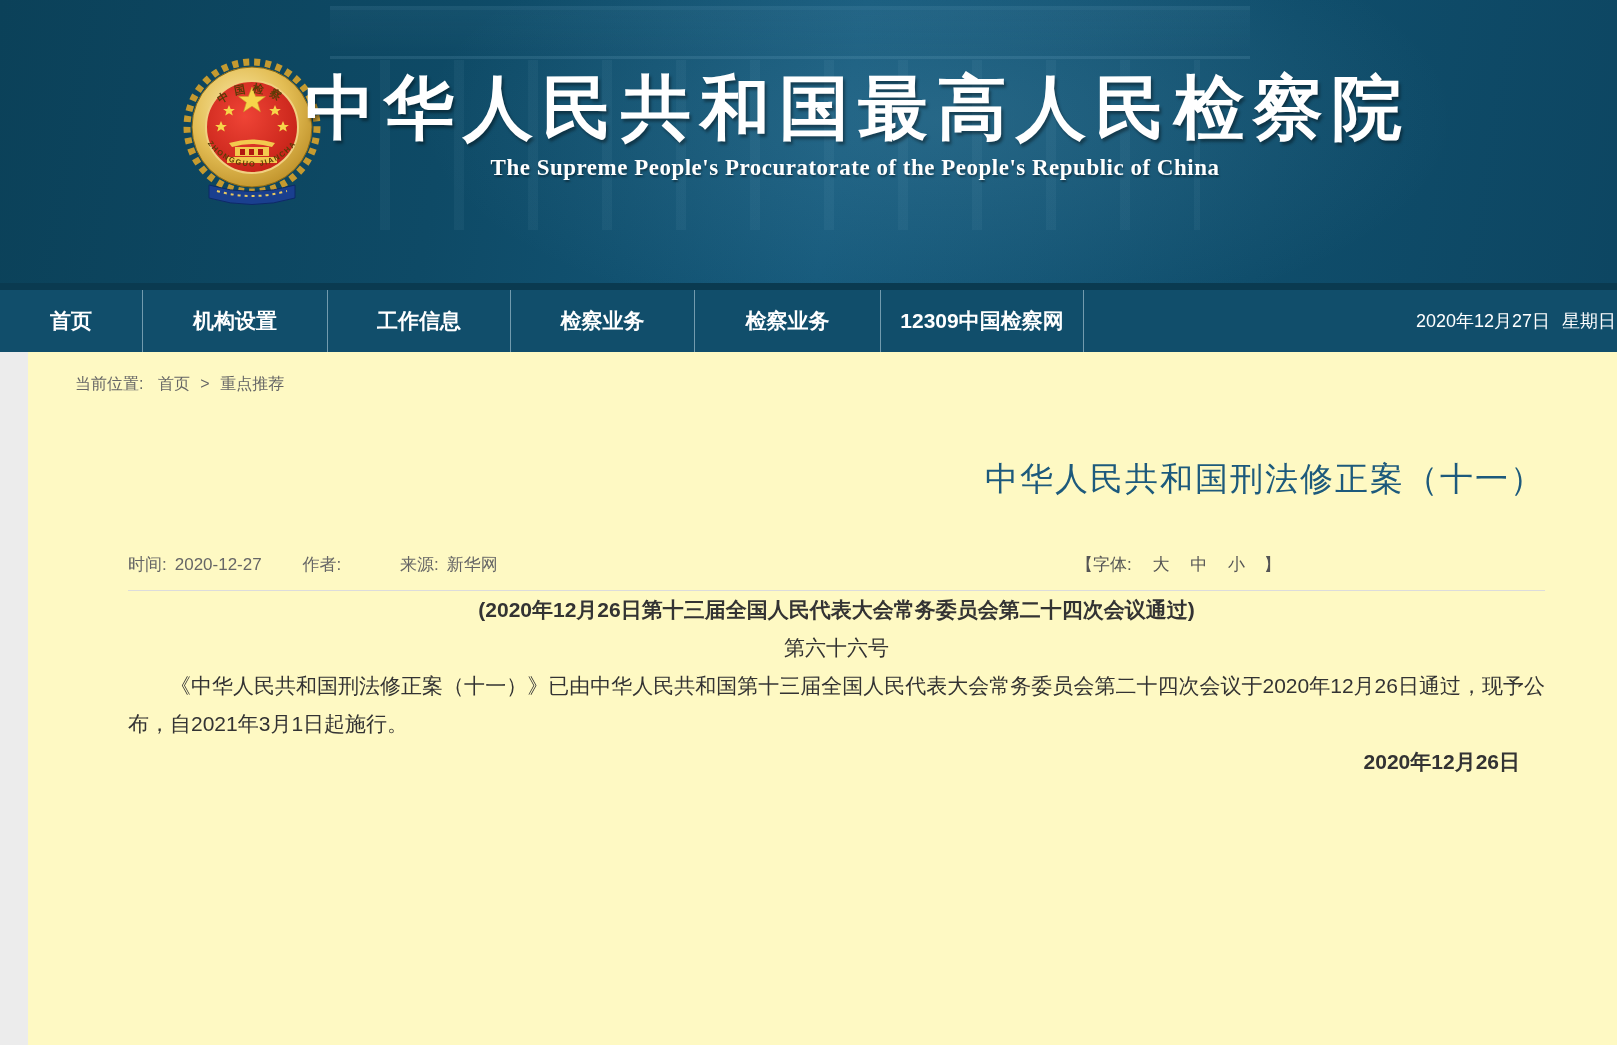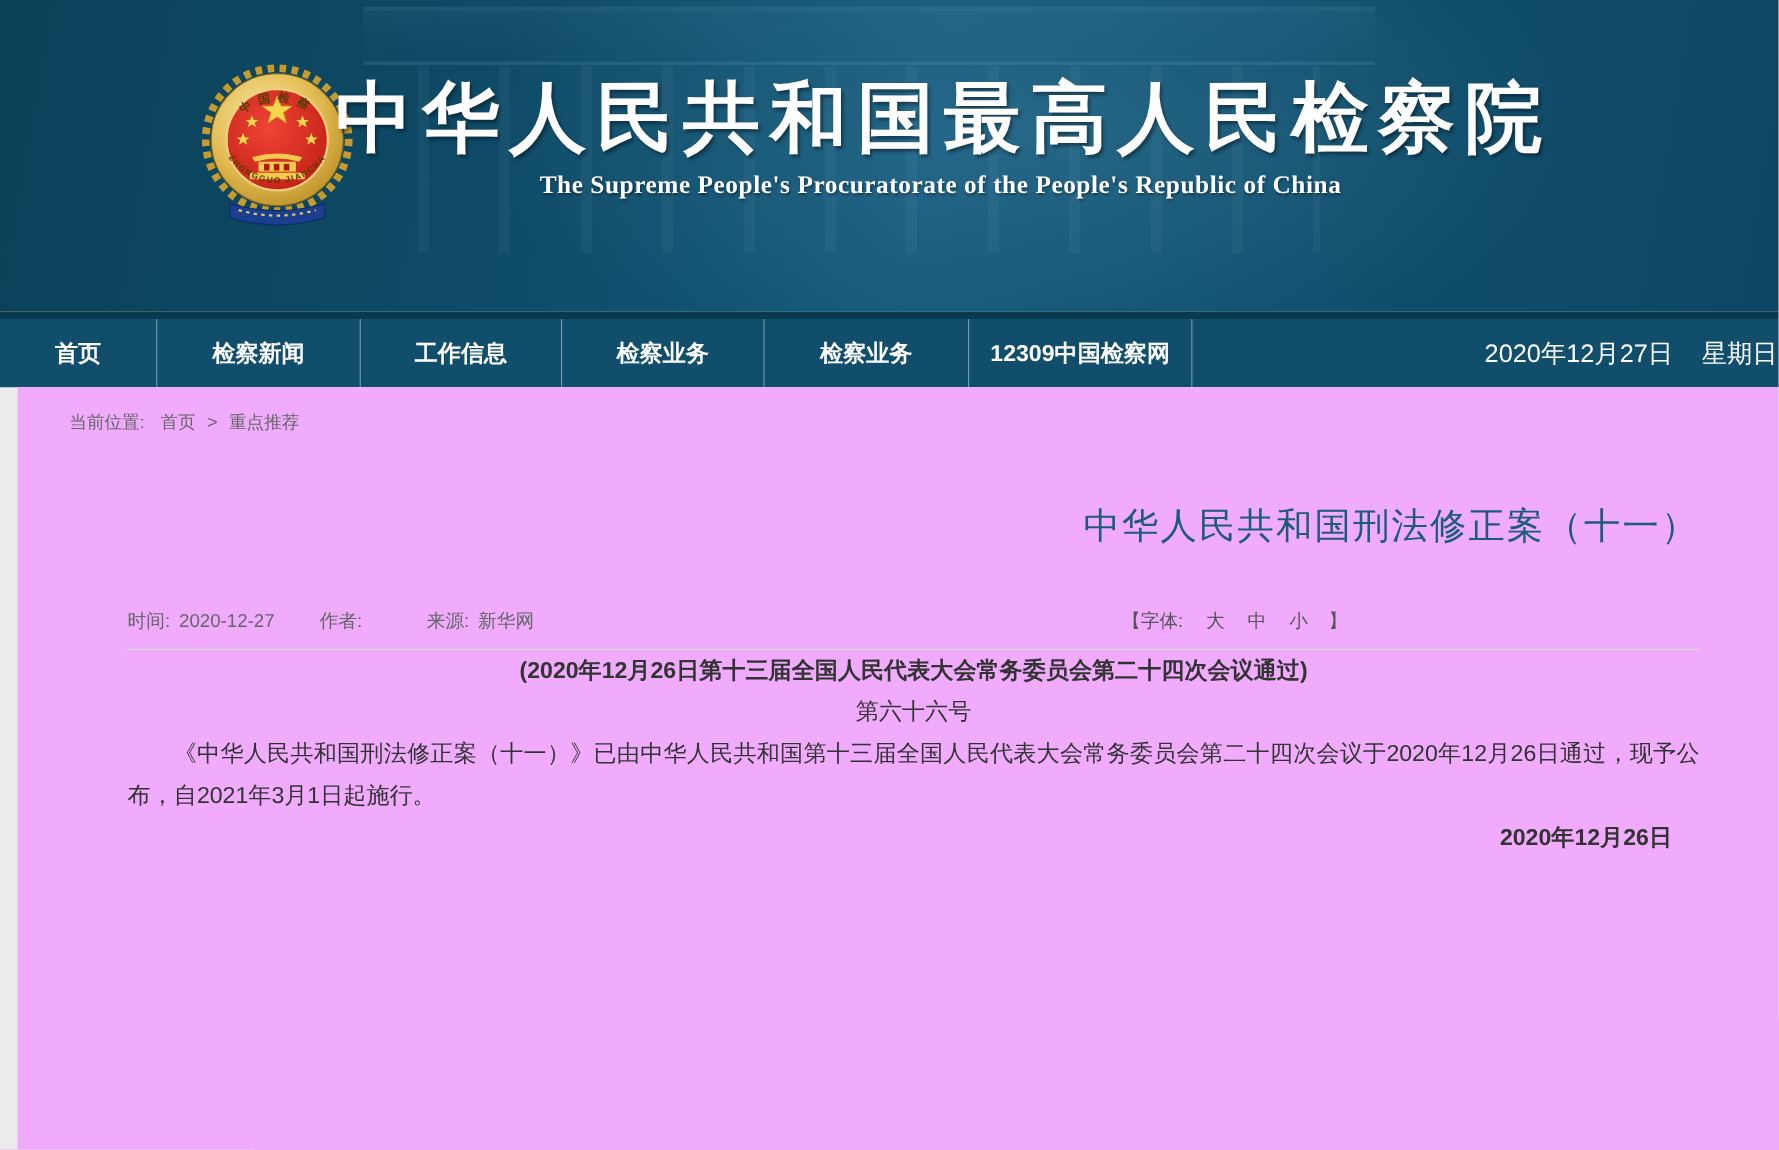--- a/index.html
+++ b/index.html
@@ -48,40 +48,40 @@
   }
   .nav-item:nth-child(1){ width:143px; }
   .nav-item:nth-child(2){ width:185px; }
   .nav-item:nth-child(3){ width:183px; }
   .nav-item:nth-child(4){ width:184px; }
   .nav-item:nth-child(5){ width:186px; }
   .nav-item:nth-child(6){ width:203px; }
   .nav-item:nth-child(7){ width:306px; }
   .nav-date {
     flex:1; display:flex; align-items:center; justify-content:flex-end;
-    font-size:23px; font-weight:normal; gap:26px; padding-right:1px; white-space:nowrap;
+    font-size:18px; font-weight:normal; gap:12px; padding-right:1px; white-space:nowrap;
   }
 
   
-  .page-content { margin-left:16px; background:#f0abfc; height:693px; }
+  .page-content { margin-left:28px; background:#fef9c3; height:693px; }
   .breadcrumb { padding:22px 0 0 47px; font-size:16px; color:#666; }
   .breadcrumb a { color:#666; text-decoration:none; cursor:pointer; }
   .breadcrumb .sep { margin:0 6px; }
 
   .article { margin:0 72px 0 100px; color:#333; }
   .article-title {
     margin:62px 0 0; text-align:right; font-weight:normal;
     font-family:"Liberation Serif","DejaVu Serif",serif;
     font-size:33px; line-height:44px; color:#1d5a7c; letter-spacing:2px;
   }
   .meta-row { position:relative; margin-top:52px; font-size:17px; color:#666; height:22px; }
   .meta-row .v { margin-left:8px; }
   .meta-author { margin-left:36px; }
   .meta-source { margin-left:46px; }
-  .font-widget { position:absolute; left:904px; top:0; color:#555; }
+  .font-widget { position:absolute; left:948px; top:0; color:#555; }
   .font-widget .fw-opt { margin-left:16px; cursor:pointer; }
   .font-widget .fw-close { margin-left:14px; }
   .meta-divider { margin-top:15px; border-bottom:1px solid #dcdcdc; }
 
   .article p { margin:0; font-size:21px; line-height:38px; }
   .p-center { text-align:center; }
   .p-bold { font-weight:bold;text-align:center; }
   .p1 { margin-top:42px; }
   .p2 { margin-top:19px; }
   .p3 { margin-top:24px; }
@@ -143,21 +143,21 @@
 
   <div class="header-titles">
     <div class="header-title-cn">中华人民共和国最高人民检察院</div>
     <div class="header-title-en">The Supreme People's Procuratorate of the People's Republic of China</div>
   </div>
 </div>
 
 <div class="nav-strip"></div>
 <div class="main-nav">
   <div class="nav-item">首页</div>
-  <div class="nav-item">检察新闻</div>
+  <div class="nav-item">机构设置</div>
   <div class="nav-item">工作信息</div>
   <div class="nav-item">检察业务</div>
   <div class="nav-item">检察业务</div>
   <div class="nav-item">12309中国检察网</div>
   <div class="nav-date">
     <span>2020年12月27日</span>
     <span>星期日</span>
   </div>
 </div>
 

